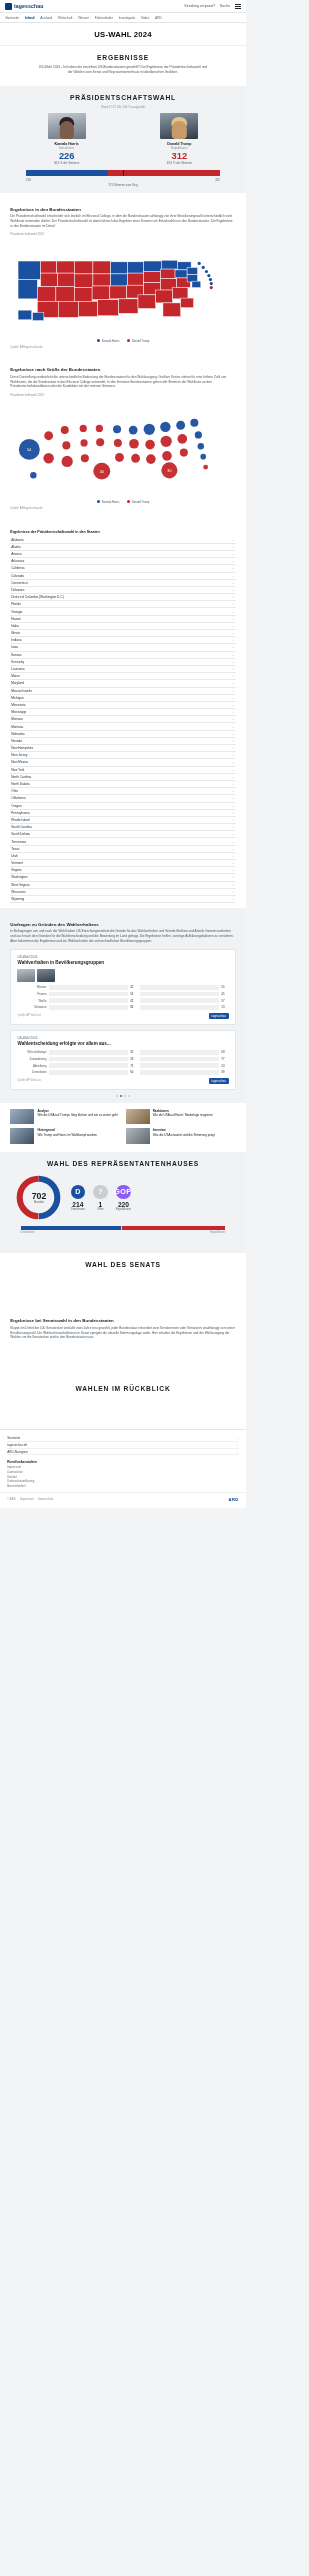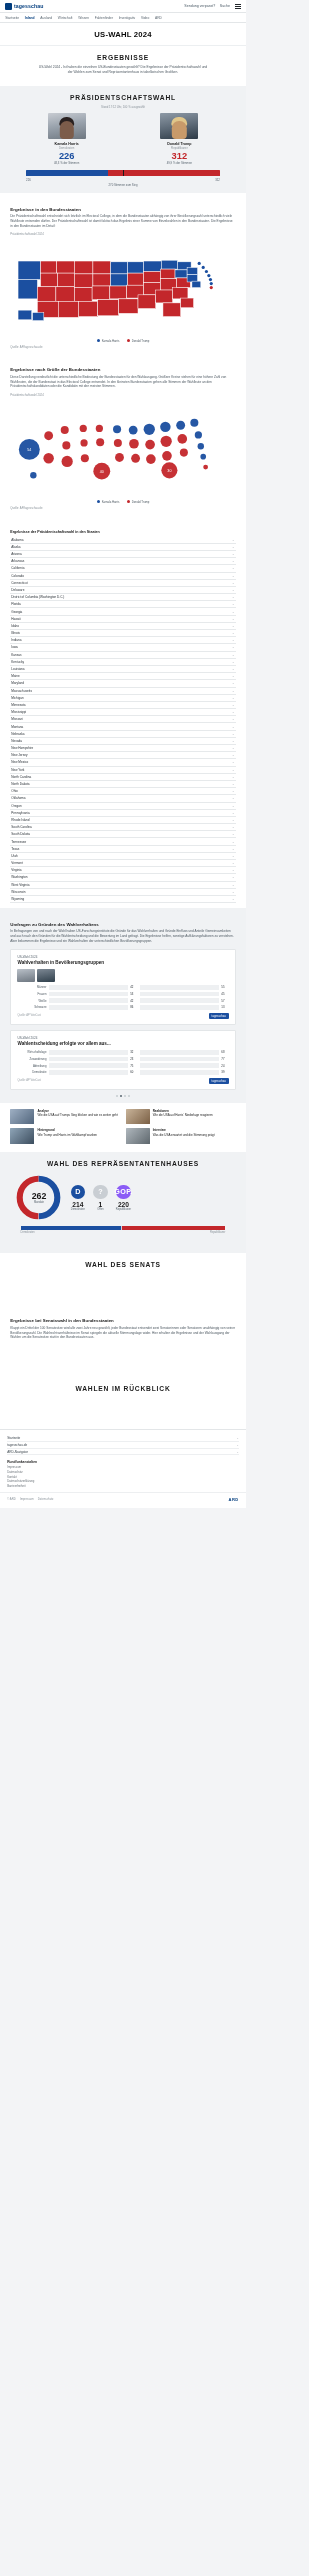--- a/index.html
+++ b/index.html
@@ -743,21 +743,21 @@
   <div class="section grey">
     <div class="sec-title">WAHL DES REPRÄSENTANTENHAUSES</div>
     <div class="donut-row">
       <div class="donut">
         <svg viewBox="0 0 100 100">
           <circle cx="50" cy="50" r="40" fill="none" stroke="#1b4fa0" stroke-width="13" stroke-dasharray="124 252" transform="rotate(-90 50 50)"></circle>
           <circle cx="50" cy="50" r="40" fill="none" stroke="#c3272b" stroke-width="13" stroke-dasharray="127 252" stroke-dashoffset="-125" transform="rotate(-90 50 50)"></circle>
           <circle cx="50" cy="50" r="40" fill="none" stroke="#d3d8dc" stroke-width="13" stroke-dasharray="2 252" stroke-dashoffset="-252" transform="rotate(-90 50 50)"></circle>
         </svg>
         <div class="num">
-          <b>262</b>
+          <b>702</b>
           <span>Mandate</span>
         </div>
       </div>
       <div class="pcol">
         <div class="circ c-dem">D</div>
         <div class="seats">214</div>
         <div class="lab">Demokraten</div>
       </div>
       <div class="pcol">
         <div class="circ c-oth">?</div>

